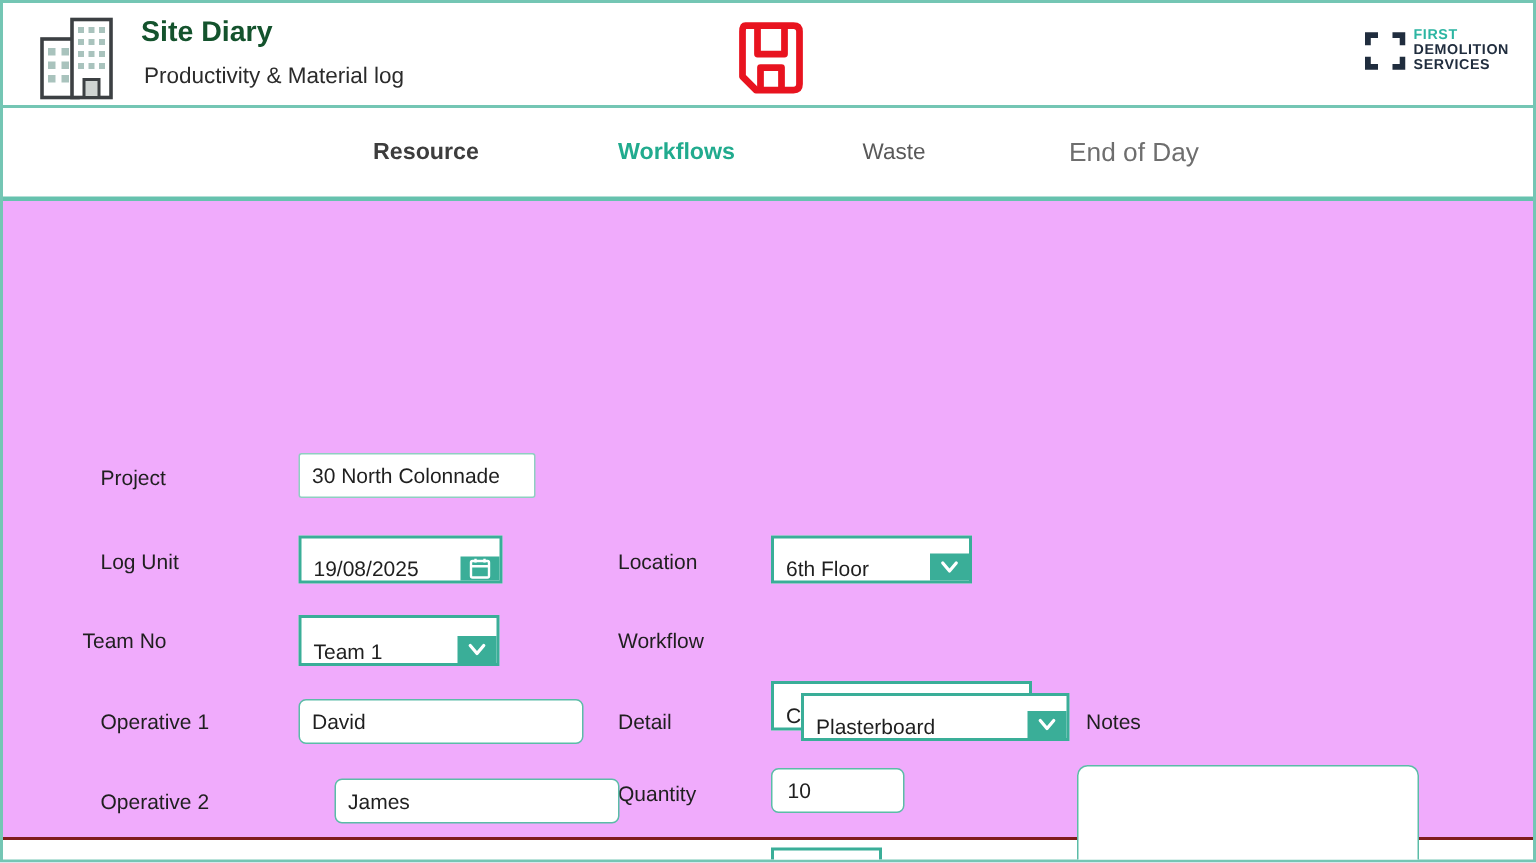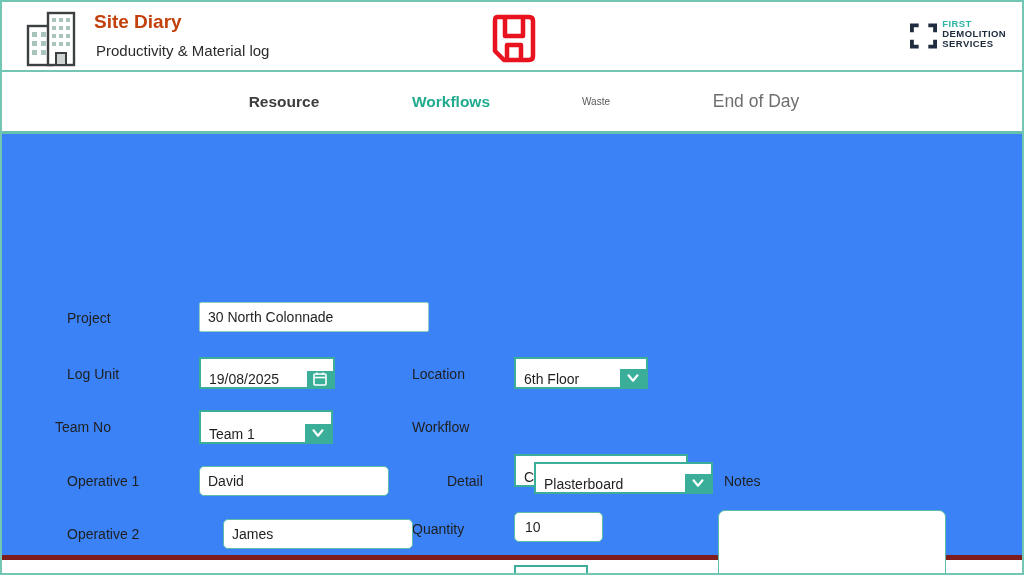--- a/index.html
+++ b/index.html
@@ -5,38 +5,38 @@
   * { margin:0; padding:0; box-sizing:border-box; }
   html,body { width:1024px; height:575px; background:#fff; font-family:"Liberation Sans", sans-serif; }
   .page {
     position:relative; width:1024px; height:575px; background:#ffffff;
     border:2px solid #74c6b4; overflow:hidden;
   }
   
   .header { position:absolute; top:0; left:0; width:100%; height:68px; background:#fff; }
   .header-divider { position:absolute; top:68px; left:0; width:100%; height:2px; background:#74c6b4; }
   .building-icon { position:absolute; left:18px; top:9px; width:60px; height:56px; }
-  .title { position:absolute; left:92px; top:9px; font-size:19px; font-weight:bold; color:#c2410c; }
+  .title { position:absolute; left:92px; top:9px; font-size:19px; font-weight:bold; color:#14532d; }
   .subtitle { position:absolute; left:94px; top:40px; font-size:15px; color:#2b2b2b; }
   .save-icon { position:absolute; left:486px; top:12px; width:52px; height:50px; }
-  .logo { position:absolute; right:16px; top:17px; display:flex; align-items:flex-end; gap:5px; }
+  .logo { position:absolute; right:16px; top:17px; display:flex; align-items:center; gap:5px; }
   .logo-mark { width:27px; height:26px; }
   .logo-text { display:flex; flex-direction:column; line-height:10px; }
   .logo-first { font-size:9.5px; font-weight:bold; letter-spacing:.4px; color:#2cb5a2; }
   .logo-demolition, .logo-services { font-size:9.5px; font-weight:bold; letter-spacing:.4px; color:#202d3e; }
   
   .tabbar { position:absolute; top:70px; left:0; width:100%; height:59px; background:#fff; }
   .tab { position:absolute; top:0; height:59px; display:flex; align-items:center; justify-content:center; cursor:pointer; }
   .tab-resource  { left:222px; width:120px; font-size:15.5px; font-weight:bold; color:#3d3d3d; }
   .tab-workflows { left:389px; width:120px; font-size:15.5px; font-weight:bold; color:#21ab8e; }
-  .tab-waste     { left:544px; width:100px; font-size:10px; color:#595959; }
+  .tab-waste     { left:544px; width:100px; font-size:15px; color:#595959; }
   .tab-endofday  { left:684px; width:140px; font-size:17.5px; color:#6e6e6e; }
   .tab-divider { position:absolute; top:129px; left:0; width:100%; height:3px; background:#66c2ae; }
   
-  .main { position:absolute; top:132px; left:0; width:100%; height:426px; background:#3b82f6; border-bottom:5px solid #7f1d1d; }
+  .main { position:absolute; top:132px; left:0; width:100%; height:426px; background:#f0abfc; border-bottom:2px solid #7f1d1d; }
   .lbl { position:absolute; font-size:14px; color:#1f1f1f; white-space:nowrap; }
   
   .tinput {
     position:absolute; background:#fff; border:1px solid #8fcfc0; color:#1f1f1f;
     font-size:14px; font-family:"Liberation Sans", sans-serif; padding:0 8px; outline:none;
   }
   .rounded { border:1.5px solid #5bbca7; border-radius:5px; }
   .centered { text-align:center; padding:0 4px; }
   
   .combo {
@@ -125,26 +125,26 @@
   <div class="main">
 
     <span class="lbl" style="left:65px; top:176px;">Project</span>
     <span class="lbl" style="left:65px; top:232px;">Log Unit</span>
     <span class="lbl" style="left:53px; top:285px;">Team No</span>
     <span class="lbl" style="left:65px; top:339px;">Operative 1</span>
     <span class="lbl" style="left:65px; top:392px;">Operative 2</span>
 
     <span class="lbl" style="left:410px; top:232px;">Location</span>
     <span class="lbl" style="left:410px; top:285px;">Workflow</span>
-    <span class="lbl" style="left:410px; top:339px;margin-left:35px;">Detail</span>
+    <span class="lbl" style="left:410px; top:339px;">Detail</span>
     <span class="lbl" style="left:410px; top:387px;">Quantity</span>
     <span class="lbl" style="left:410px; top:440px;">Unit</span>
     <span class="lbl" style="left:722px; top:339px;">Notes</span>
 
-    <input class="tinput" style="left: 197px; top: 168px; width: 230px; height: 30px; border-radius: 2px;" value="30 North Colonnade">
+    <input class="tinput" style="left: 197px; top: 168px; width: 158px; height: 30px; border-radius: 2px;" value="30 North Colonnade">
 
     <div class="combo" style="left:197px; top:223px; width:136px; height:32px;">
       <span class="combo-value">19/08/2025</span>
       <span class="combo-btn">
         <svg viewBox="0 0 16 16" width="16" height="16" fill="none" stroke="#ffffff" stroke-width="1.6">
           <rect x="2" y="3" width="12" height="11" rx="1"></rect>
           <line x1="2" y1="6.5" x2="14" y2="6.5"></line>
           <line x1="5" y1="1.5" x2="5" y2="4"></line>
           <line x1="11" y1="1.5" x2="11" y2="4"></line>
         </svg>

